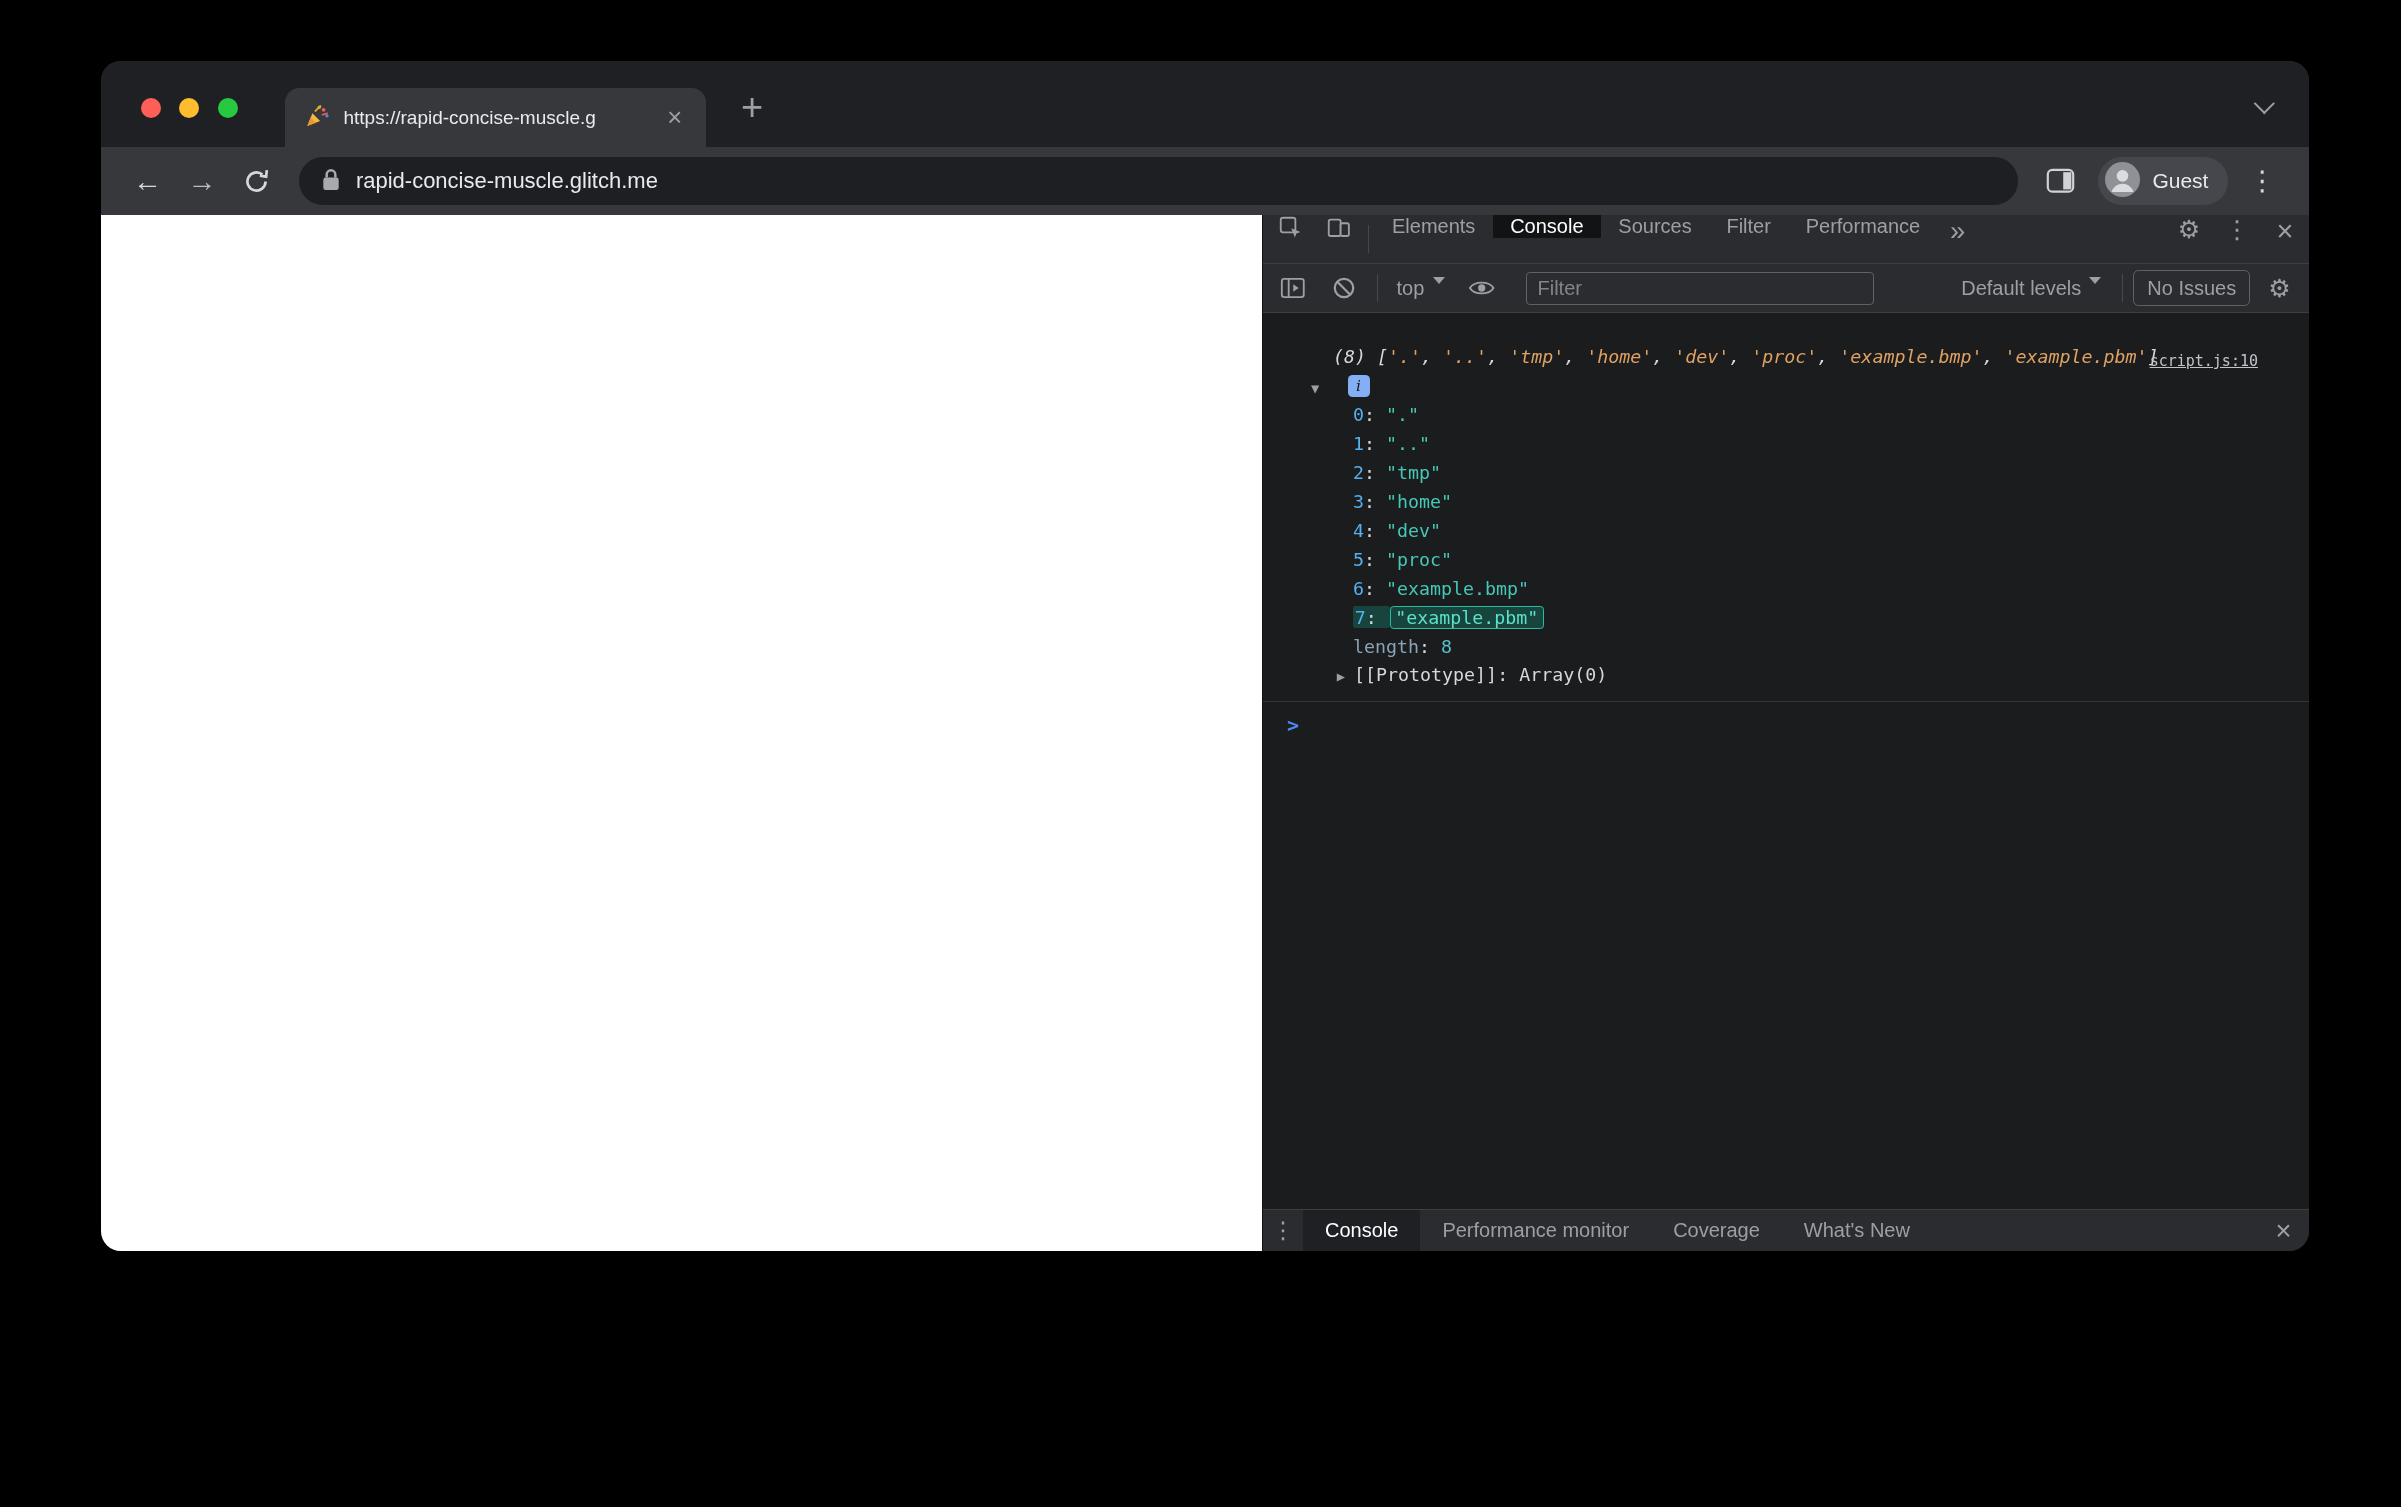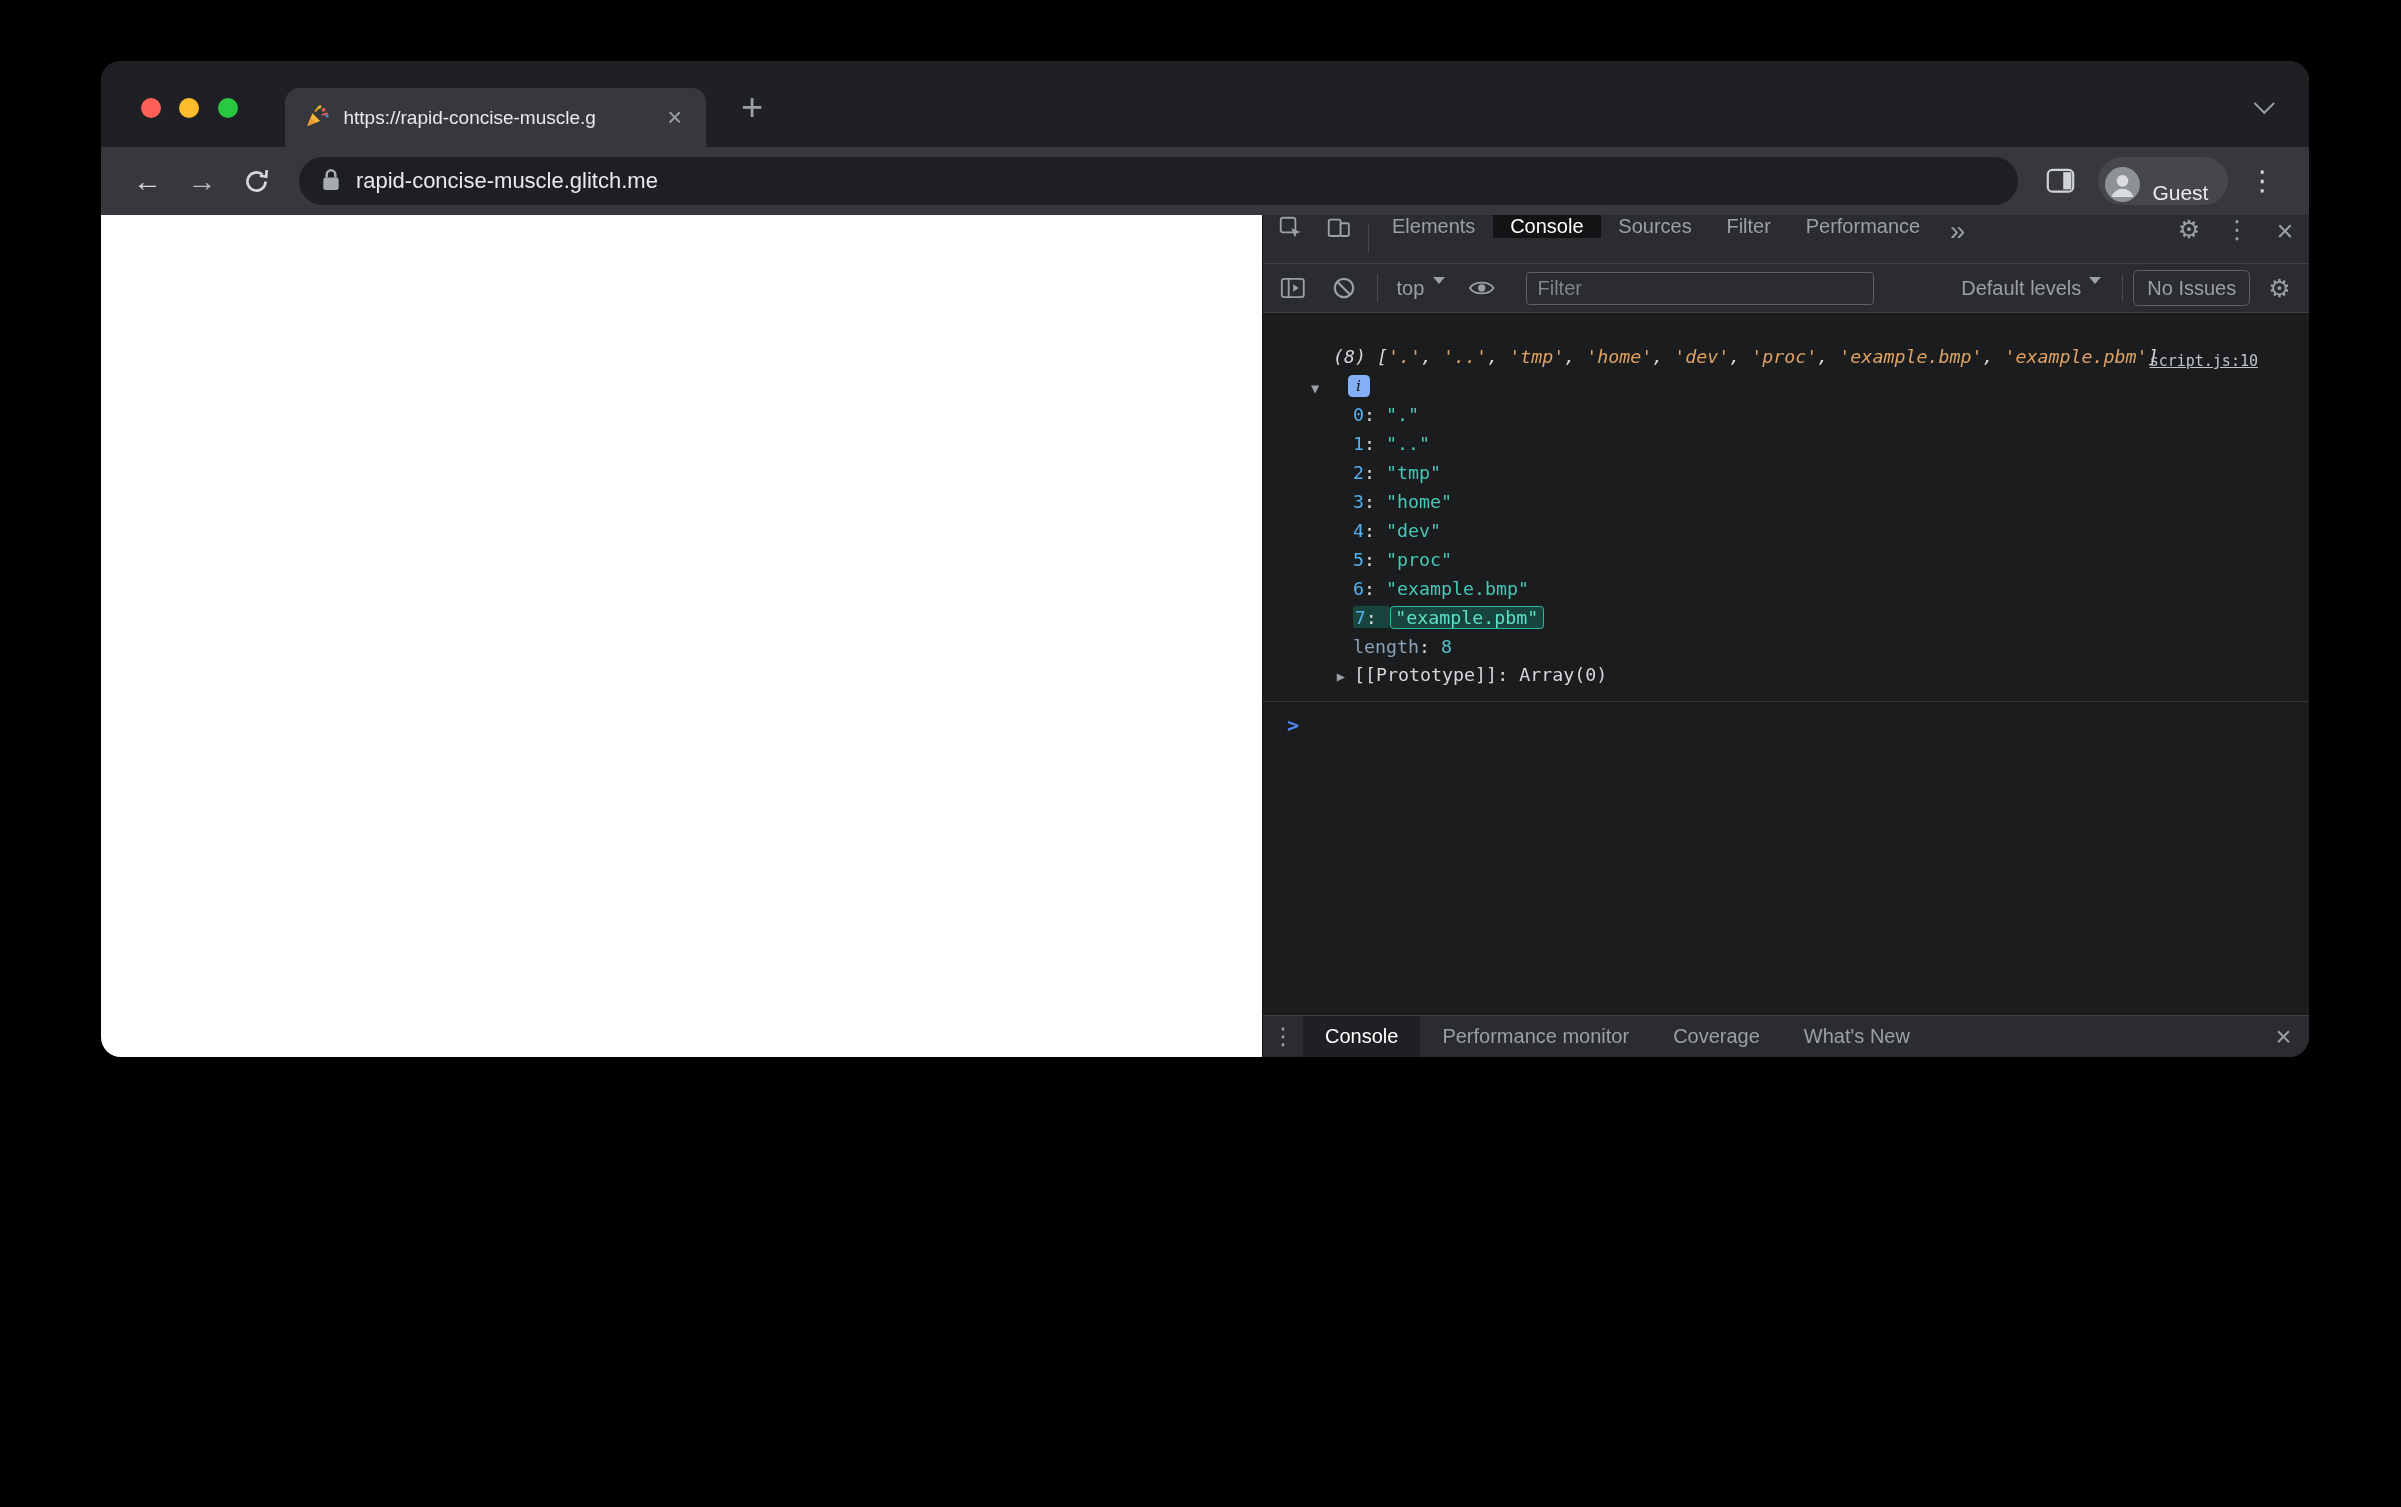--- a/index.html
+++ b/index.html
@@ -4,21 +4,21 @@
 <style>
   * { box-sizing: border-box; margin: 0; padding: 0; }
   html, body { background: #000; }
   body {
     width: 2401px; height: 1507px; position: relative; overflow: hidden;
     font-family: "Liberation Sans", sans-serif;
   }
 
   
   .window {
-    position: absolute; left: 101px; top: 61px; width: 2208px; height: 996px;
+    position: absolute; left: 101px; top: 61px; width: 2208px; height: 1190px;
     border-radius: 20px; overflow: hidden; background: var(--toolbar-bg, #37383c);
     box-shadow: 0 37px 110px rgba(0,0,0,.85);
   }
 
   
   .tabstrip { position: absolute; left: 0; top: 0; right: 0; height: 86px; background: var(--frame-bg, #1f2023); }
   .traffic { position: absolute; left: 40px; top: 37px; display: flex; gap: 18.3px; }
   .dot { width: 20px; height: 20px; border-radius: 50%; }
   .dot.red { background: var(--traffic-red, #ff5f57); }
   .dot.yellow { background: var(--traffic-yellow, #febc2e); }
@@ -40,21 +40,21 @@
   .toolbar { position: absolute; left: 0; right: 0; top: 86px; height: 68px; background: var(--toolbar-bg, #37383c);
              display: flex; align-items: center; padding: 0 22px; gap: 5.5px; }
   .nav-btn { width: 49px; height: 49px; display: flex; align-items: center; justify-content: center;
              color: #d5d7da; font-size: 29px; border-radius: 50%; }
   .nav-btn.dim { color: #b9bcc0; }
   .omnibox { flex: 1; height: 48px; border-radius: 24px; background: var(--omnibox-bg, #1e1f22);
              display: flex; align-items: center; gap: 14.6px; padding: 0 22px; margin: 0 12.8px; }
   .url { color: var(--text-primary, #e8eaed); font-size: 22px; }
   .side-panel-btn { width: 49px; height: 49px; display: flex; align-items: center; justify-content: center; }
   .guest { height: 48px; border-radius: 24px; background: var(--guest-pill-bg, #45474c);
-           display: flex; align-items: flex-end; gap: 12px; padding: 0 20px 0 7.3px; margin-left: 7.3px; }
+           display: flex; align-items: center; gap: 12px; padding: 0 20px 0 7.3px; margin-left: 7.3px; }
   .guest-label { color: var(--text-primary, #e8eaed); font-size: 21px; }
   .browser-kebab { color: #d5d7da; font-size: 27.4px; padding: 0 11px; margin-left: 3.7px; }
 
   
   .page { position: absolute; left: 0; top: 154px; width: 1161px; bottom: 0; background: var(--page-bg, #fff); }
   .devtools { position: absolute; left: 1161px; right: 0; top: 154px; bottom: 0;
               background: var(--console-bg, #1b1c1e); border-left: 0.9px solid #101113; }
 
   
   .dt-tabbar { position: absolute; top: 0; left: 0; right: 0; height: 49px; background: var(--dt-toolbar-bg, #2b2c2f);

